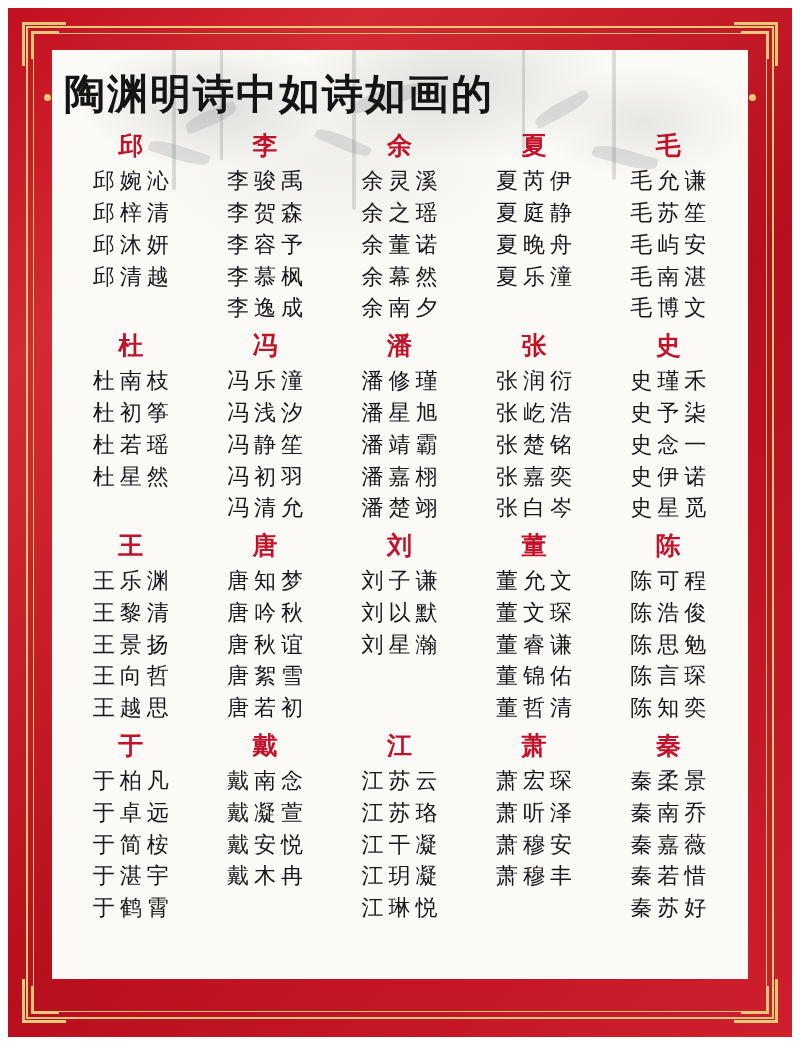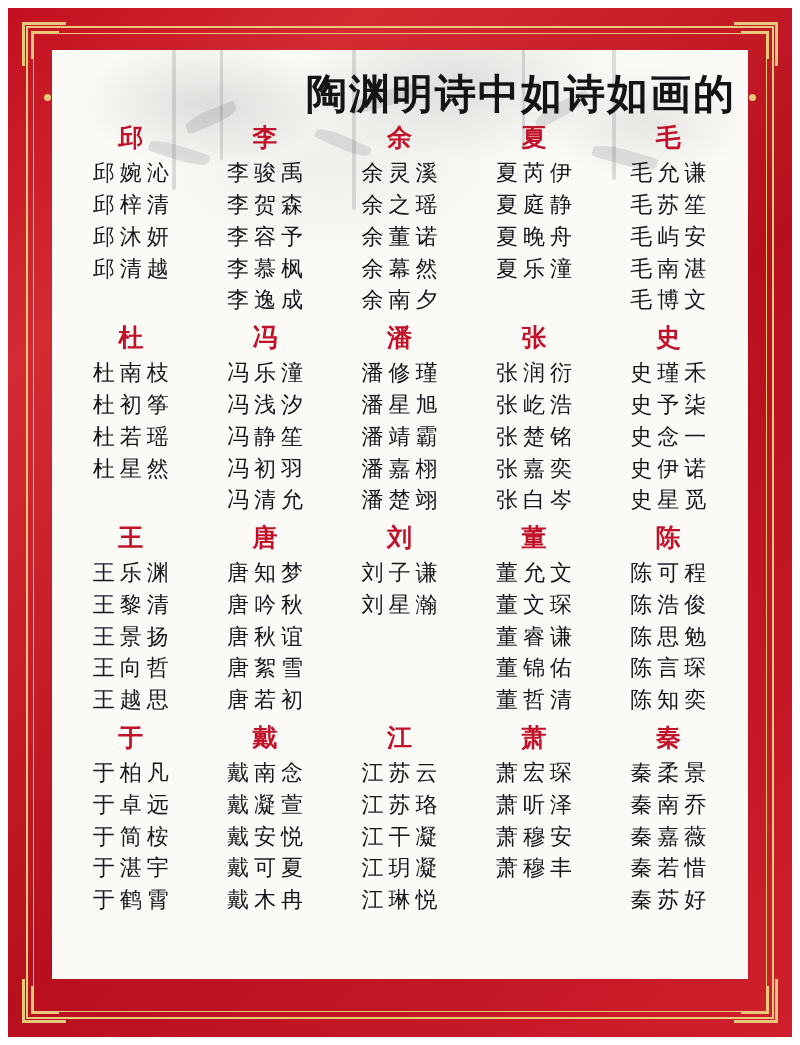--- a/index.html
+++ b/index.html
@@ -103,27 +103,27 @@
   .ink-wash .leaf {
     position: absolute;
     background: rgba(105,112,110,0.18);
     border-radius: 50% 10% 50% 10%;
   }
   .page-inner {
     position: relative;
     padding: 14px 12px 10px 12px;
   }
   .title {
-    text-align: right;
+    text-align: left;
     color: #141414;
     font-size: 41px;
     font-weight: bold;
     letter-spacing: 2px;
     line-height: 1.18;
-    margin: 6px 0 4px 0;
+    margin: 6px 0 12px 0;
     font-family: "Liberation Serif", "DejaVu Serif", serif;
     white-space: nowrap;
   }
   .grid-block {
     display: grid;
     grid-template-columns: repeat(5, 1fr);
     column-gap: 0px;
     margin-bottom: 6px;
   }
   .surname-col {
@@ -304,20 +304,21 @@
           <div class="surname">唐</div>
           <div class="name">唐知梦</div>
           <div class="name">唐吟秋</div>
           <div class="name">唐秋谊</div>
           <div class="name">唐絮雪</div>
           <div class="name">唐若初</div>
         </div>
         <div class="surname-col">
           <div class="surname">刘</div>
           <div class="name">刘子谦</div>
+          <div class="name">刘以默</div>
           <div class="name">刘星瀚</div>
         </div>
         <div class="surname-col">
           <div class="surname">董</div>
           <div class="name">董允文</div>
           <div class="name">董文琛</div>
           <div class="name">董睿谦</div>
           <div class="name">董锦佑</div>
           <div class="name">董哲清</div>
         </div>
@@ -338,21 +339,20 @@
           <div class="name">于卓远</div>
           <div class="name">于简桉</div>
           <div class="name">于湛宇</div>
           <div class="name">于鹤霄</div>
         </div>
         <div class="surname-col">
           <div class="surname">戴</div>
           <div class="name">戴南念</div>
           <div class="name">戴凝萱</div>
           <div class="name">戴安悦</div>
-          <div class="name">戴可夏</div>
           <div class="name">戴木冉</div>
         </div>
         <div class="surname-col">
           <div class="surname">江</div>
           <div class="name">江苏云</div>
           <div class="name">江苏珞</div>
           <div class="name">江干凝</div>
           <div class="name">江玥凝</div>
           <div class="name">江琳悦</div>
         </div>

